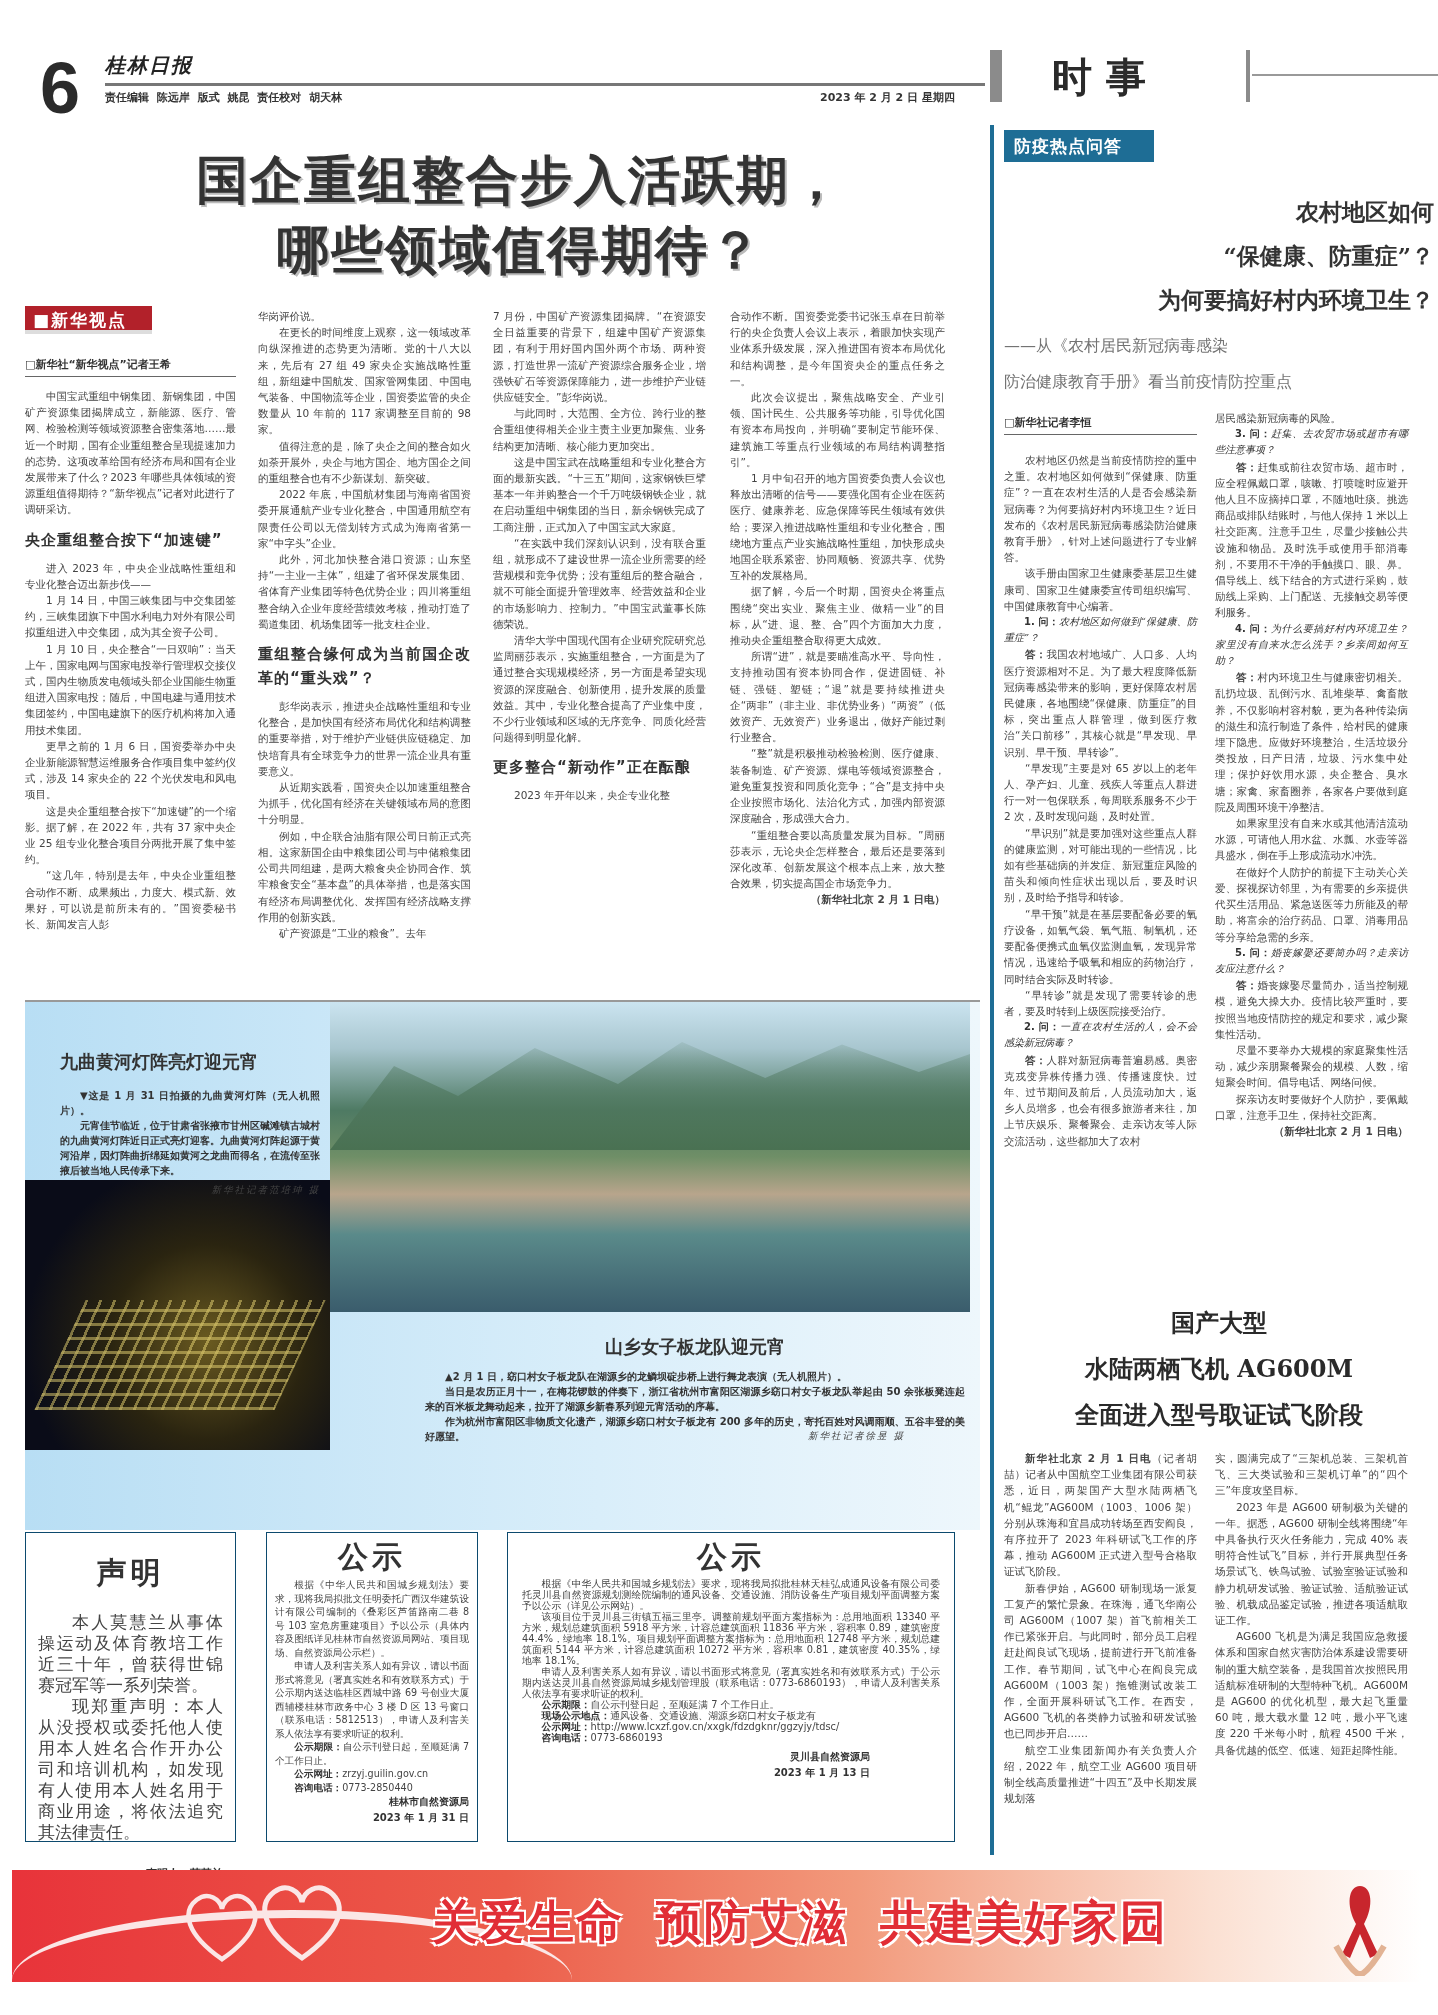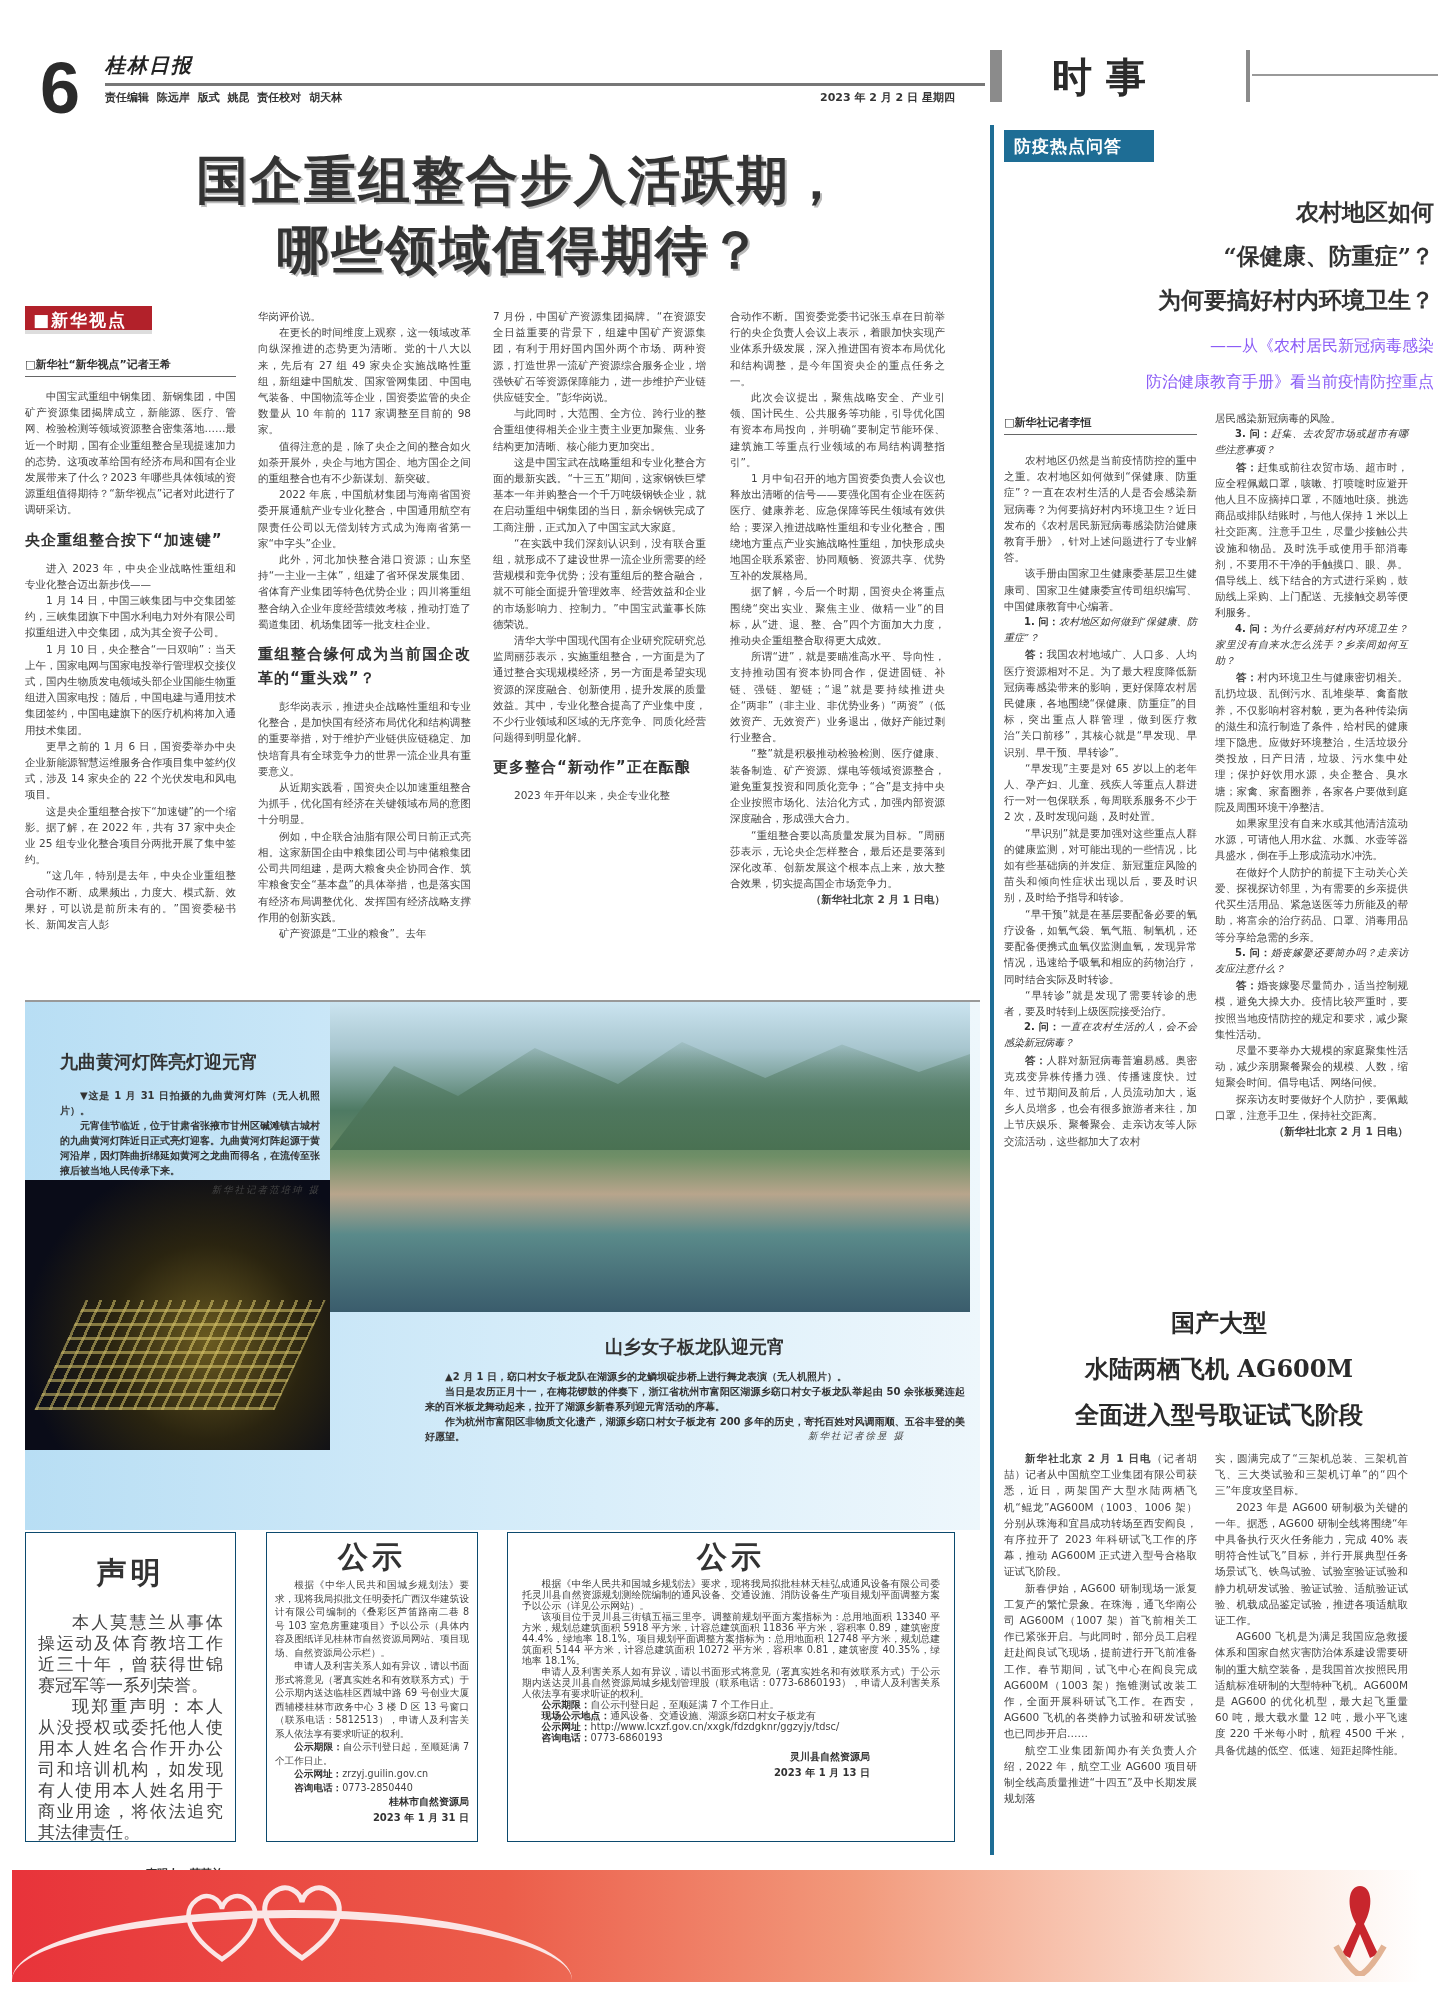--- a/index.html
+++ b/index.html
@@ -39,21 +39,21 @@
   .notice { border: 1px solid #0c4a6e; background: #fff; }
   .notice-title { text-align: center; font-weight: 900; font-size: 30px; color: #333; letter-spacing: 4px; }
   .notice-body { font-size: 10px; line-height: 14px; color: #444; text-align: justify; }
   .notice-body p { text-indent: 2em; }
   .notice-body .kv { text-indent: 2em; }
   .notice-body .kv b { color: #333; }
   .sign { text-align: right; font-weight: bold; font-size: 10px; line-height: 16px; color: #333; }
 
   .rt-tag { left: 1004px; top: 130px; width: 150px; height: 32px; background: #1e6d95; color: #fff; font-weight: bold; font-size: 17px; line-height: 32px; padding-left: 10px; letter-spacing: 1px; }
   .rt-title { left: 1004px; top: 190px; width: 430px; text-align: right; font-family: "DejaVu Serif", serif; font-weight: bold; font-size: 23px; line-height: 44px; color: #333; }
-  .rt-sub { left: 1004px; top: 328px; width: 430px; text-align: right; font-size: 16px; line-height: 36px; color: #8b5cf6; }
+  .rt-sub { left: 1004px; top: 328px; width: 430px; text-align: left; font-size: 16px; line-height: 36px; color: #737373; }
   .qa-q { font-style: italic; font-family: "DejaVu Serif", serif; font-size: 10px; color: #333; }
   .qa-q b { font-style: normal; font-family: "DejaVu Sans", sans-serif; }
   .ag-title { left: 1004px; top: 1300px; width: 430px; text-align: center; font-family: "DejaVu Serif", serif; font-weight: bold; font-size: 24px; line-height: 46px; color: #2a2a2a; }
 
   .banner { left: 12px; top: 1870px; width: 1410px; height: 112px; background: linear-gradient(90deg,#e8333a 0%,#ec5d4a 35%,#f29a7c 60%,#fbe0d2 85%,#fff 100%); overflow: hidden; }
   .banner-ribbon { left: 0; top: 40px; width: 560px; height: 140px; border-top: 8px solid #fbe6e6; border-radius: 50%; }
   .heart1 { left: 165px; top: 10px; width: 90px; height: 90px; }
   .heart2 { left: 240px; top: 0px; width: 100px; height: 100px; }
   .banner-text { left: 420px; top: 22px; font-size: 46px; font-weight: 900; color: #e12e36; letter-spacing: 2px; text-shadow: -2px -2px 0 #fff,2px -2px 0 #fff,-2px 2px 0 #fff,2px 2px 0 #fff; word-spacing: 14px; }
   .ribbon-icon { left: 1318px; top: 6px; width: 60px; height: 100px; }
@@ -250,17 +250,18 @@
   </div>
 
 <div class="abs banner">
   <div class="abs banner-ribbon"></div>
   <svg class="abs heart1" viewBox="0 0 100 100">
       <path d="M50 88 C10 60 5 35 22 22 C35 12 48 22 50 32 C52 22 65 12 78 22 C95 35 90 60 50 88 Z" fill="none" stroke="#fbe6e6" stroke-width="5"></path>
     </svg>
   <svg class="abs heart2" viewBox="0 0 100 100">
       <path d="M50 88 C10 60 5 35 22 22 C35 12 48 22 50 32 C52 22 65 12 78 22 C95 35 90 60 50 88 Z" fill="none" stroke="#fbe6e6" stroke-width="5"></path>
     </svg>
+  <div class="abs banner-text">关爱生命  预防艾滋  共建美好家园</div>
   <svg class="abs ribbon-icon" viewBox="0 0 60 100">
     <path d="M30 10 C18 10 16 30 26 48 L12 78 L20 82 L30 58 L40 82 L48 78 L34 48 C44 30 42 10 30 10 Z" fill="#c8262d"></path>
     <path d="M6 70 C14 84 22 94 28 98 L32 98 C38 94 46 84 54 70" fill="none" stroke="#e2b394" stroke-width="6"></path>
   </svg>
 </div>
 
 </body></html>

